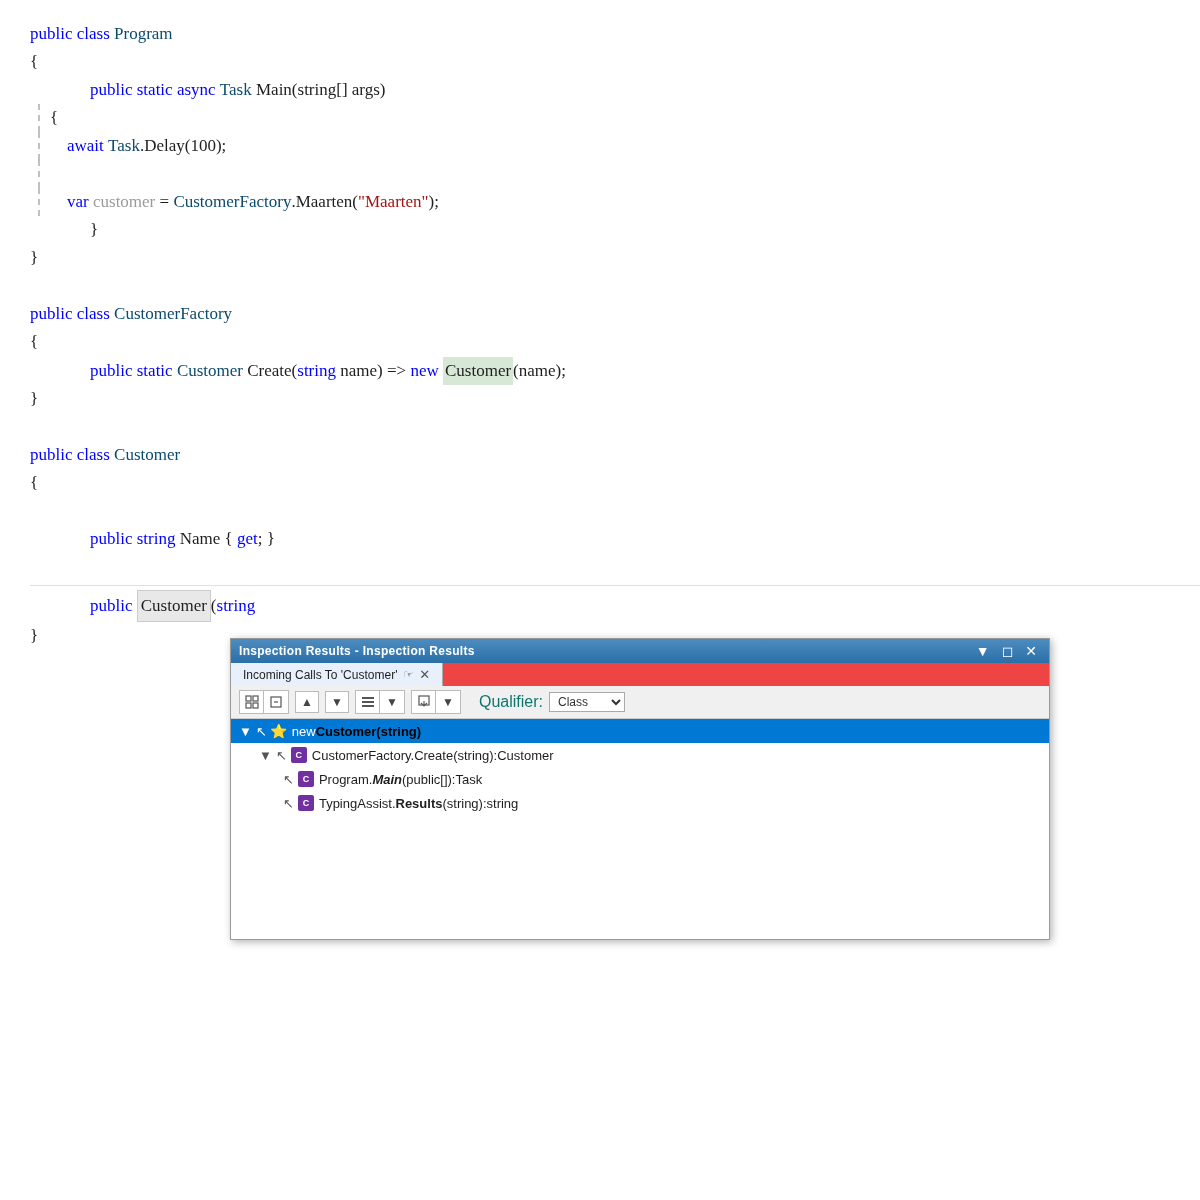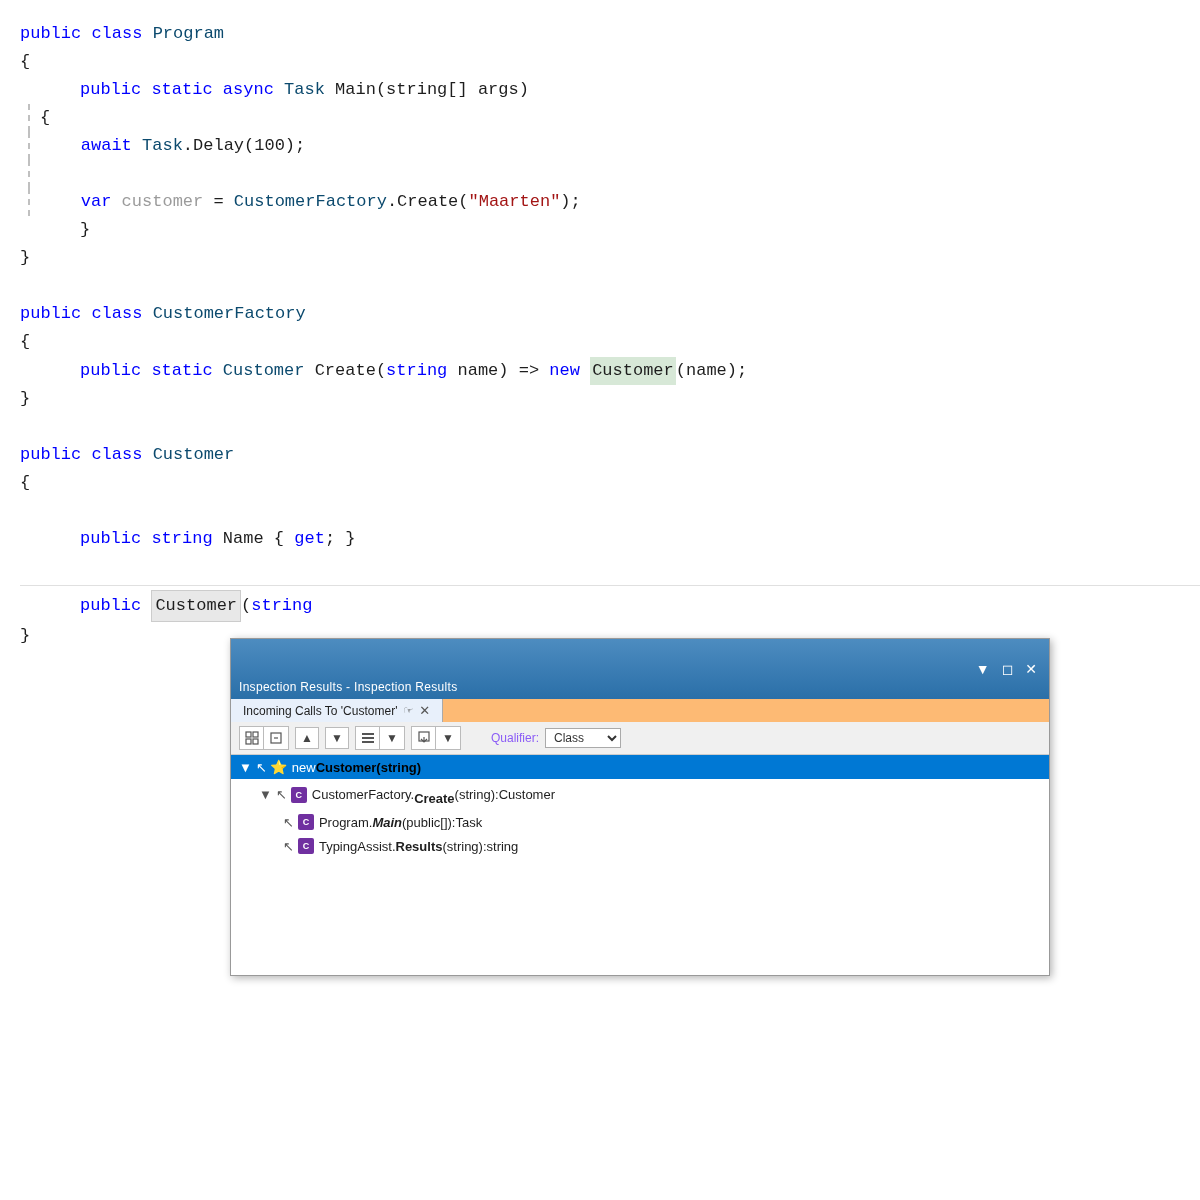--- a/index.html
+++ b/index.html
@@ -8,23 +8,24 @@
       font-family: 'Consolas', 'Courier New', monospace;
       font-size: 17px;
       color: #1e1e1e;
       width: 1200px;
       height: 1200px;
       overflow: hidden;
       position: relative;
     }
 
     .code-area {
-      padding: 20px 0 20px 20px;
+      padding: 20px 0 20px 30px;
       line-height: 1.65;
       position: relative;
+      font-family: Liberation Serif, serif;
     }
 
     .code-line {
       display: flex;
       align-items: baseline;
       white-space: pre;
       min-height: 28px;
     }
 
     .indent1 { margin-left: 60px; }
@@ -68,41 +69,40 @@
       background: linear-gradient(to bottom, #4d8cc0, #2a6fa8);
       color: #ffffff;
       padding: 5px 8px;
       display: flex;
       align-items: center;
       justify-content: space-between;
       font-size: 12px;
     }
 
     .panel-title-text {
-      font-weight: normal;
+      font-weight: bold;
       letter-spacing: 0.3px;
-      margin-top: 36px;
     }
 
     .panel-title-controls {
       display: flex;
       gap: 4px;
       align-items: center;
     }
 
     .panel-title-btn {
       color: #fff;
       font-size: 14px;
       cursor: pointer;
       padding: 0 4px;
       line-height: 1;
     }
 
     .panel-tab-bar {
-      background: #fdba74;
+      background: #ef4444;
       padding: 0;
       display: flex;
       align-items: center;
     }
 
     .panel-tab {
       background: #e8f0fb;
       color: #1e1e1e;
       padding: 4px 12px;
       font-size: 12px;
@@ -146,23 +146,23 @@
     .toolbar-btn-group .toolbar-btn {
       border: none;
       border-right: 1px solid #bbb;
     }
 
     .toolbar-btn-group .toolbar-btn:last-child {
       border-right: none;
     }
 
     .qualifier-label {
-      font-size: 12px;
-      color: #8b5cf6;
-      margin-left: 24px;
+      font-size: 16px;
+      color: #0f766e;
+      margin-left: 12px;
     }
 
     .qualifier-select {
       font-size: 12px;
       padding: 1px 4px;
       border: 1px solid #aaa;
       background: #fff;
       color: #333;
       cursor: pointer;
     }
@@ -232,21 +232,21 @@
 
   <div class="code-line indent1 dashed-left">
     <span class="kw">&nbsp;&nbsp;&nbsp;&nbsp;await</span><span class="normal"> </span><span class="type">Task</span><span class="normal">.Delay(100);</span>
   </div>
 
   <div class="code-line indent1 dashed-left">
     <span class="normal">&nbsp;</span>
   </div>
 
   <div class="code-line indent1 dashed-left">
-    <span class="kw">&nbsp;&nbsp;&nbsp;&nbsp;var</span><span class="gray-text"> customer</span><span class="normal"> = </span><span class="type">CustomerFactory</span><span class="normal">.Create(</span><span class="string">"Maarten"</span><span class="normal">);</span>
+    <span class="kw">&nbsp;&nbsp;&nbsp;&nbsp;var</span><span class="gray-text"> customer</span><span class="normal"> = </span><span class="type">CustomerFactory</span><span class="normal">.Maarten(</span><span class="string">"Maarten"</span><span class="normal">);</span>
   </div>
 
   <div class="code-line indent1">
     <span class="normal">}</span>
   </div>
 
   <div class="code-line">
     <span class="normal">}</span>
   </div>
 
@@ -375,21 +375,21 @@
       <span style="color:#fff;"> new </span>
       <span style="color:#000000;font-weight:bold;">Customer(string)</span>
     </div>
 
     <div class="result-row" style="padding-left: 28px;">
       <span style="margin-right:4px; color:#555;">▼</span>
       <span style="margin-right:4px; color:#555;">↖</span>
 
       <span style="display:inline-block;width:16px;height:16px;background:#7030a0;color:#fff;font-size:9px;font-weight:bold;border-radius:2px;text-align:center;line-height:16px;margin-right:5px;">C</span>
       <span>CustomerFactory.</span>
-        <span style="font-weight:bold;margin-top:8px;">Create</span>
+        <span style="font-weight:normal;">Create</span>
         <span>(string):Customer</span>
     </div>
 
     <div class="result-row" style="padding-left: 52px;">
       <span style="margin-right:4px; color:#555;">↖</span>
 
       <span style="display:inline-block;width:16px;height:16px;background:#7030a0;color:#fff;font-size:9px;font-weight:bold;border-radius:2px;text-align:center;line-height:16px;margin-right:5px;">C</span>
       <span>Program.</span>
         <span style="font-weight:bold;font-style:italic;">Main</span>
         <span>(public[]):Task</span>

